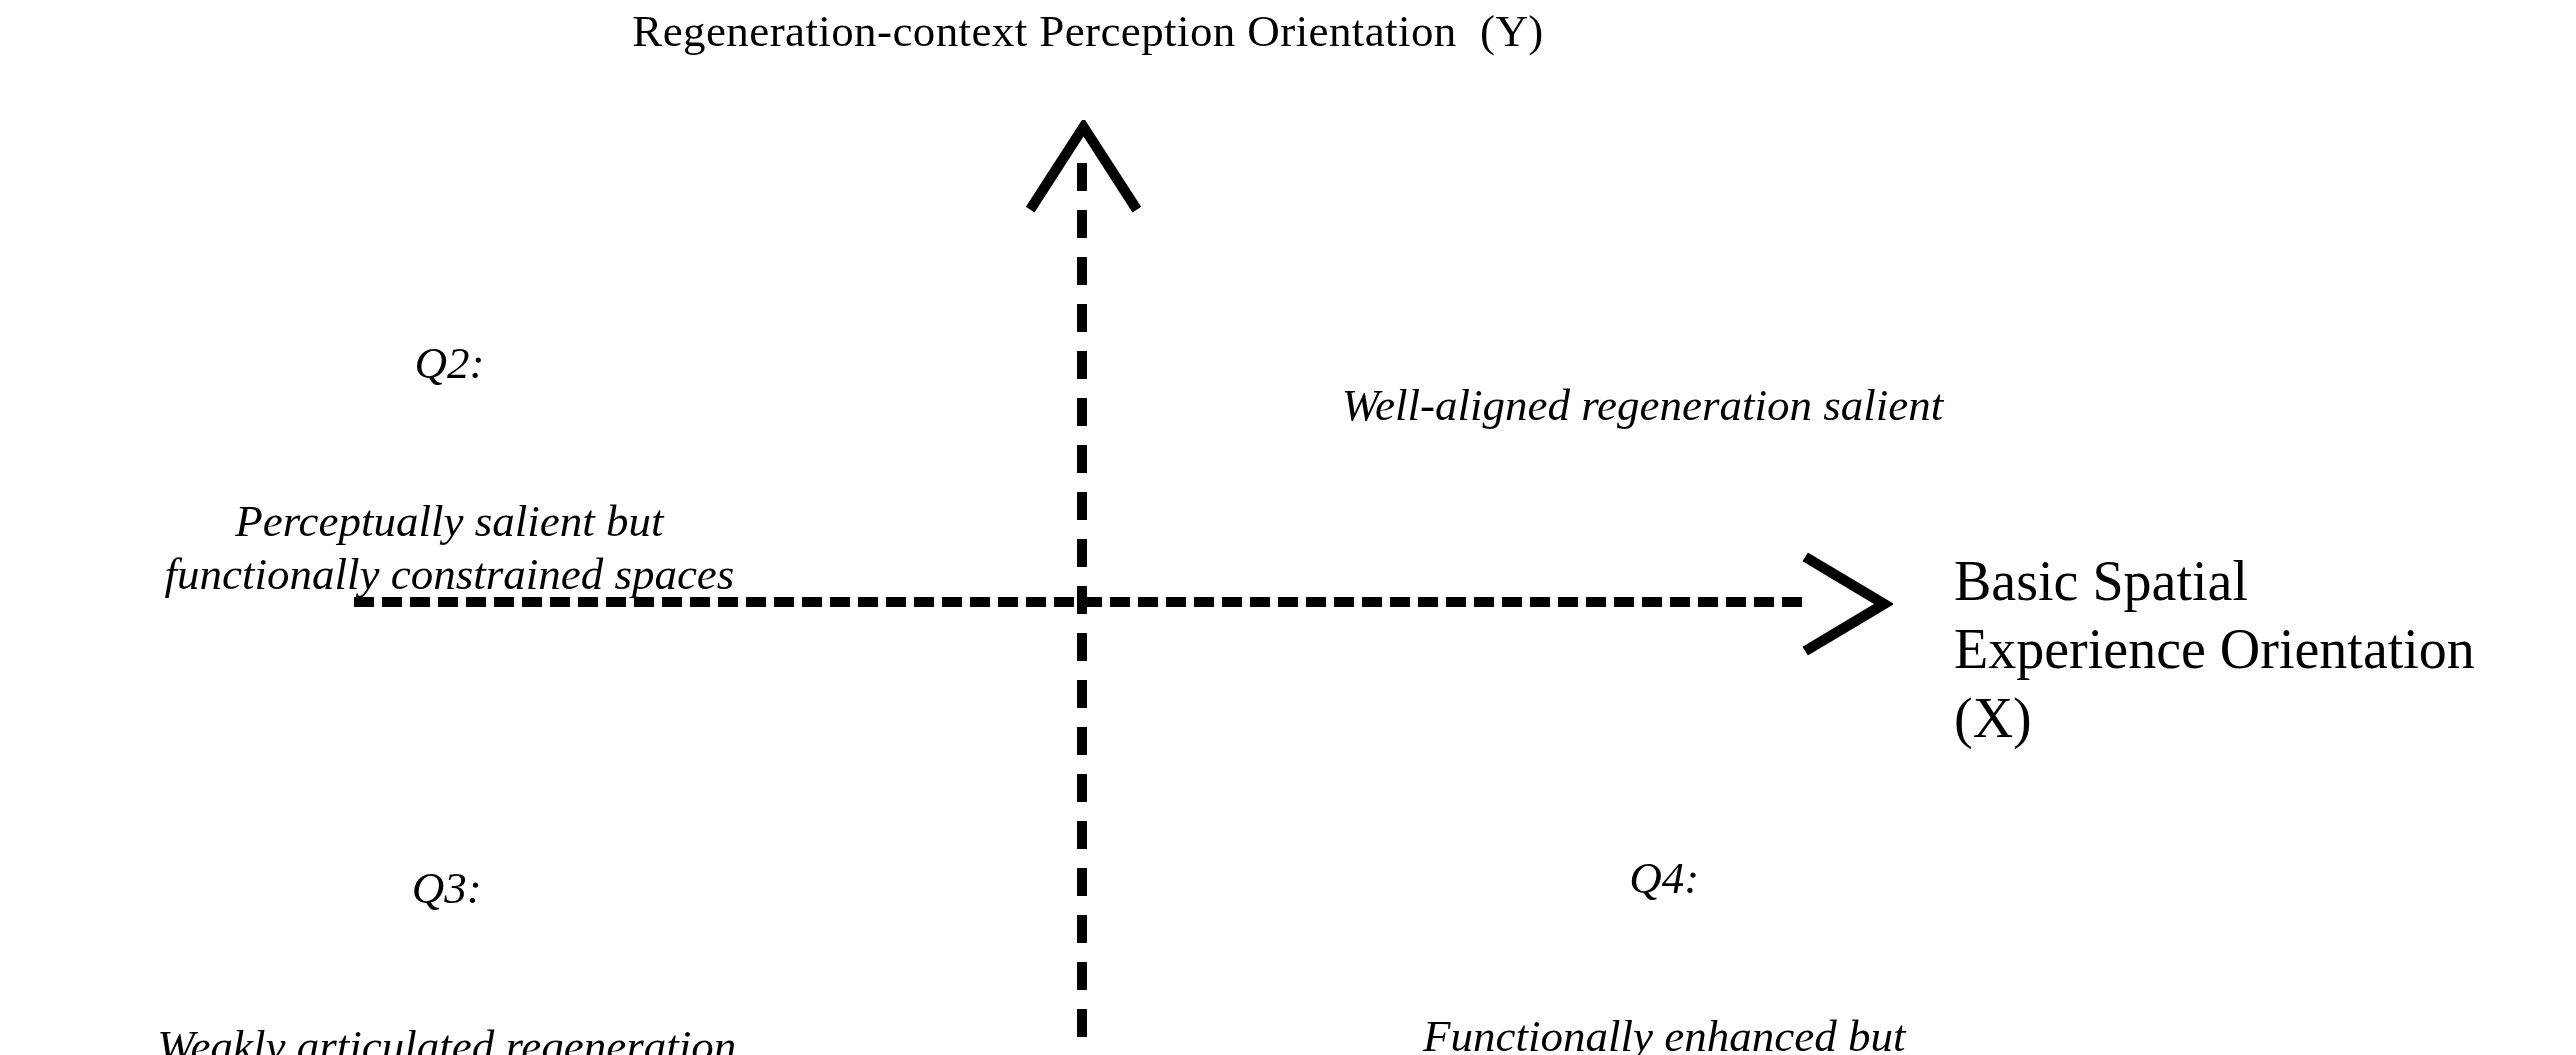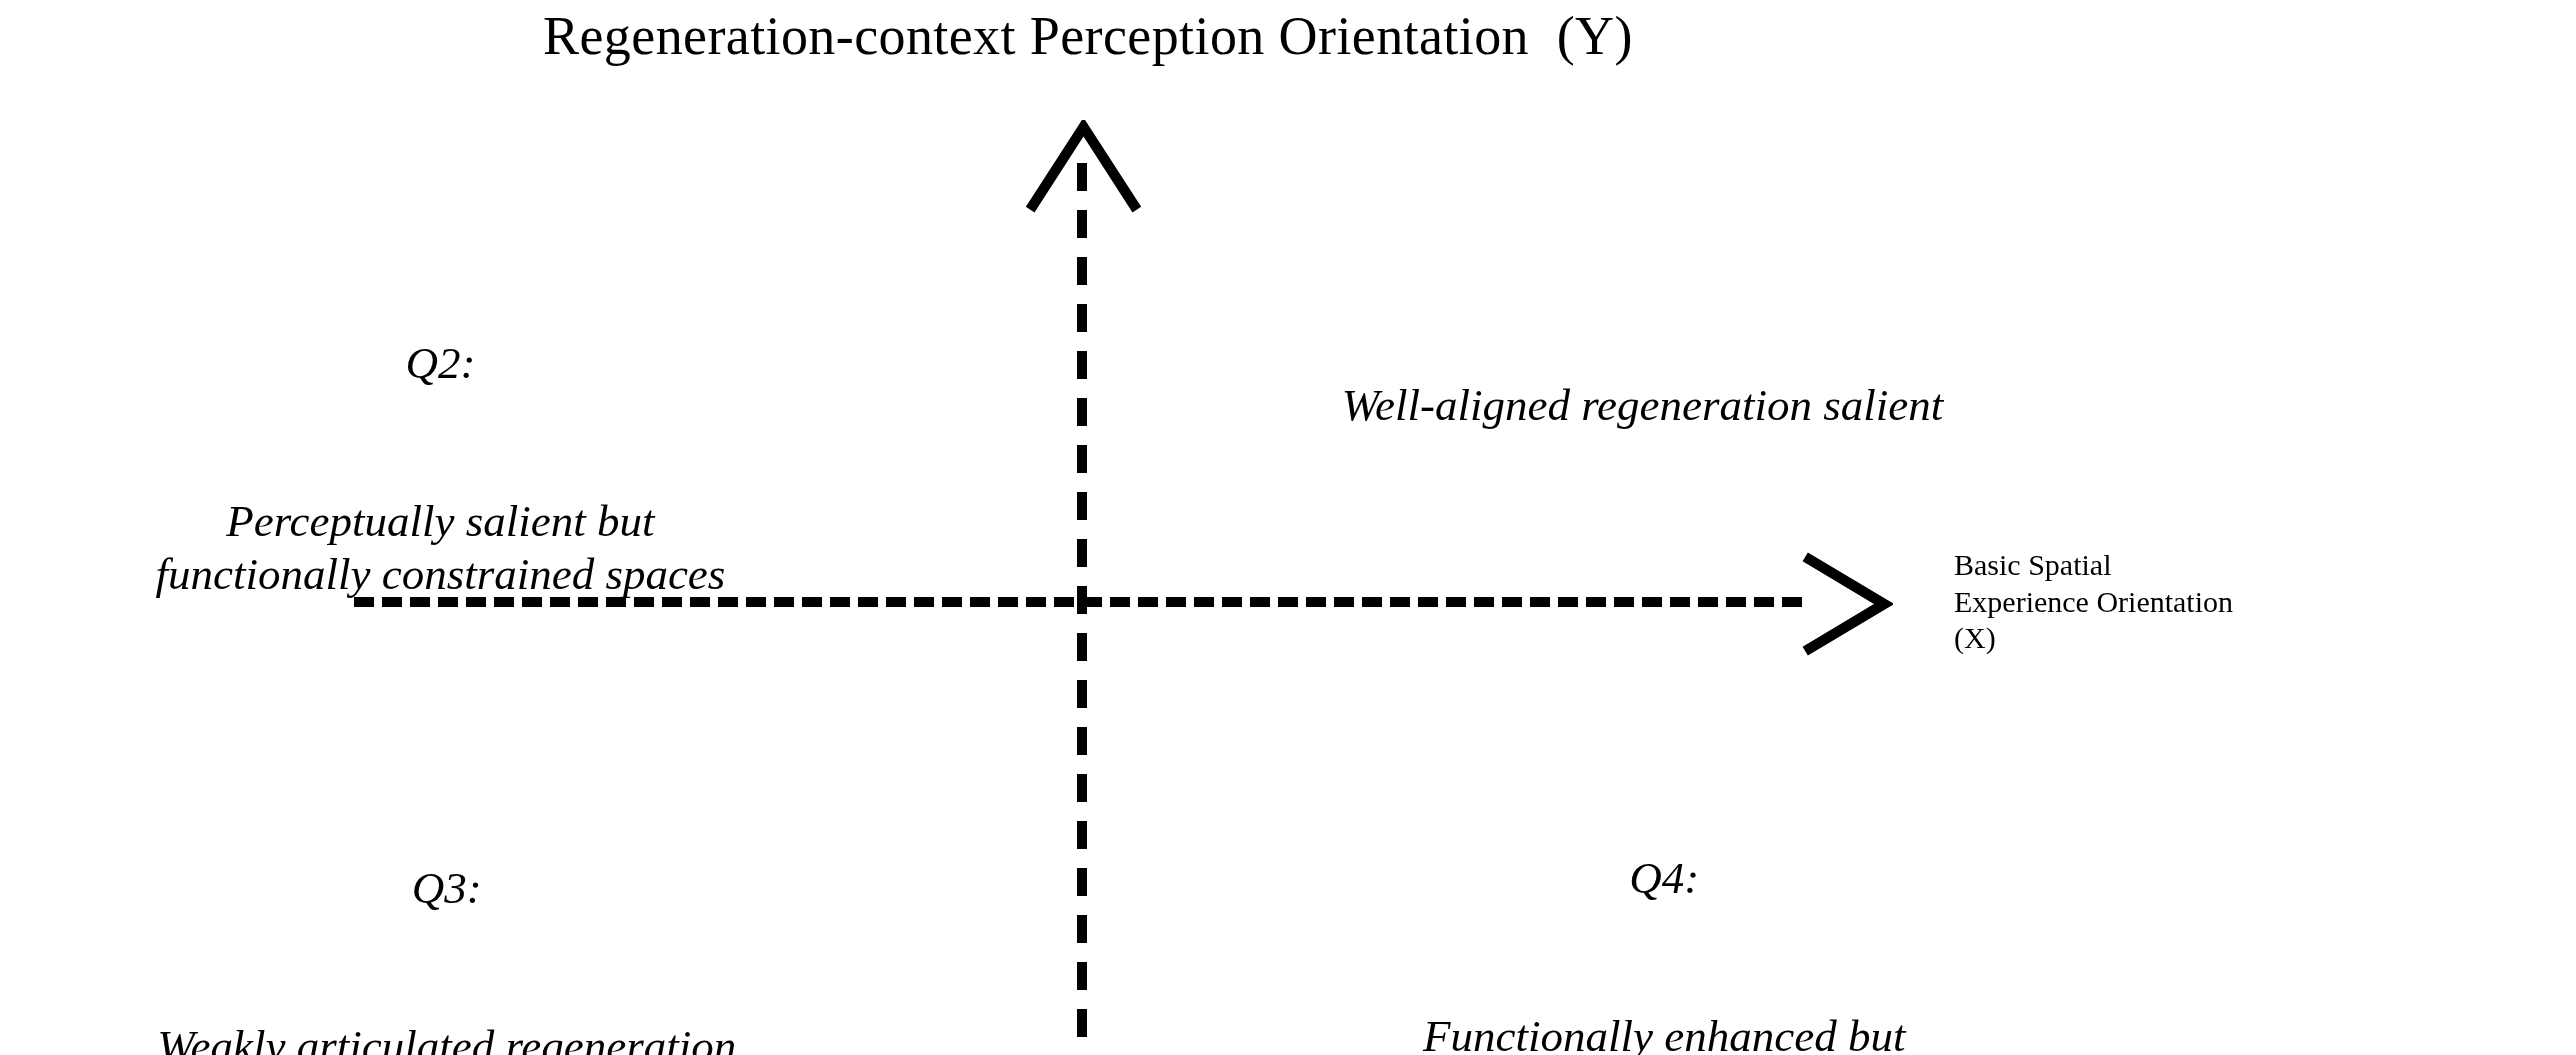--- a/index.html
+++ b/index.html
@@ -17,21 +17,21 @@
     color: #000000;
   }
 
   
   .axis-title-y {
     position: absolute;
     left: 0;
     top: 6.9px;
     width: 2176px;
     text-align: center;
-    font-size: 54px;
+    font-size: 45px;
     line-height: 1.1;
     letter-spacing: 0.4px;
     white-space: pre;
   }
 
   
   .v-axis-line {
     position: absolute;
     left: 1077px;
     top: 163px;
@@ -87,42 +87,42 @@
   }
   .quad .qid {
     display: block;
     text-align: center;
   }
   .quad .qdesc {
     display: block;
     text-align: center;
   }
 
-  #quad-q2 { left: 0px;    top: 232px;  width: 886px; }
+  #quad-q2 { left: 9px;    top: 232px;  width: 886px; }
   #quad-q1 { left: 1178px; top: 274px;  width: 955px; }
   #quad-q3 { left: 0px;    top: 757px;  width: 895px; }
   #quad-q4 { left: 1187px; top: 747px;  width: 963px; }
 
   
   #quad-q2 .qid   { margin-left: -5.2px; }
   #quad-q2 .qdesc { margin-left: -5.2px; }
   #quad-q1 .qid   { margin-left: -26px; }
   #quad-q1 .qdesc { margin-left: -26px; }
   #quad-q3 .qid   { margin-left: -1.7px; }
   #quad-q3 .qdesc { margin-left: -1.7px; }
   #quad-q4 .qid   { margin-left: -8.6px; }
   #quad-q4 .qdesc { margin-left: -8.6px; }
 
   
   .axis-title-x {
     position: absolute;
     left: 1954px;
     top: 547px;
     width: 602px;
-    font-size: 30px;
+    font-size: 56px;
     line-height: 1.22;
     white-space: pre-line;
     text-align: left;
   }
 </style>
 </head>
 <body>
 
 <div id="canvas">
 

